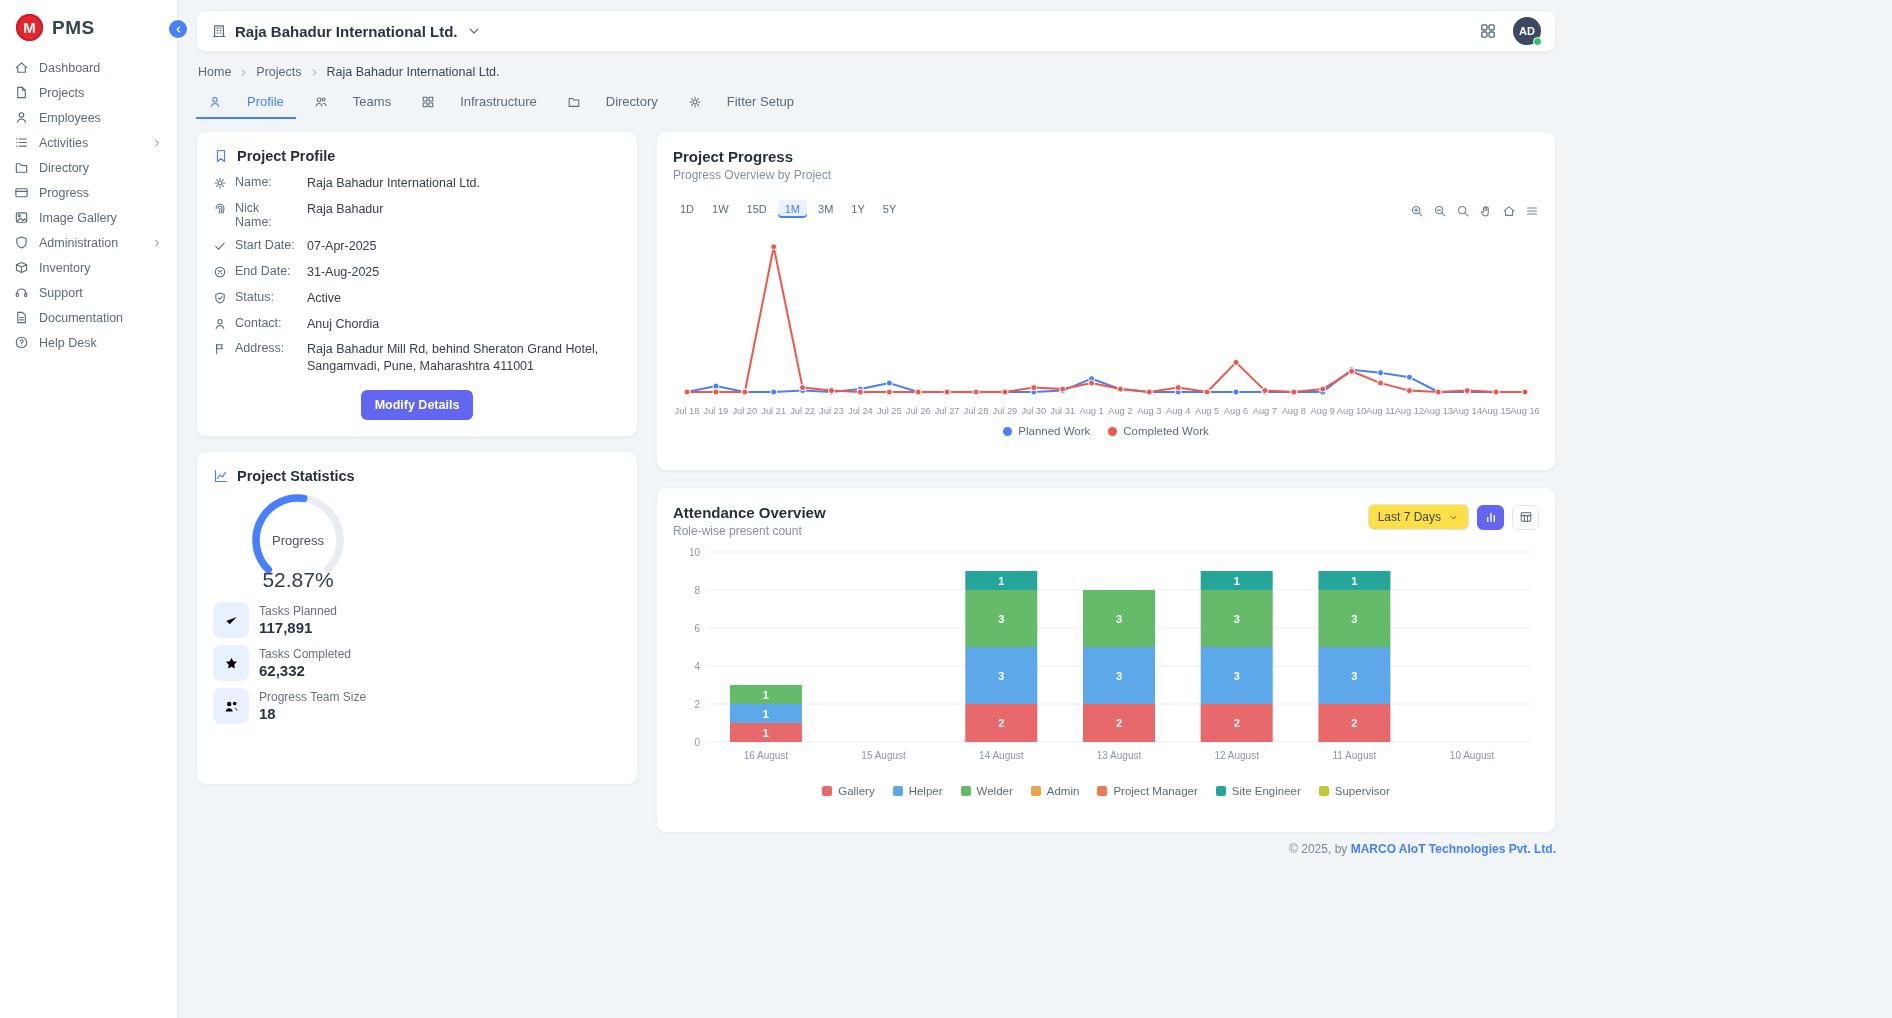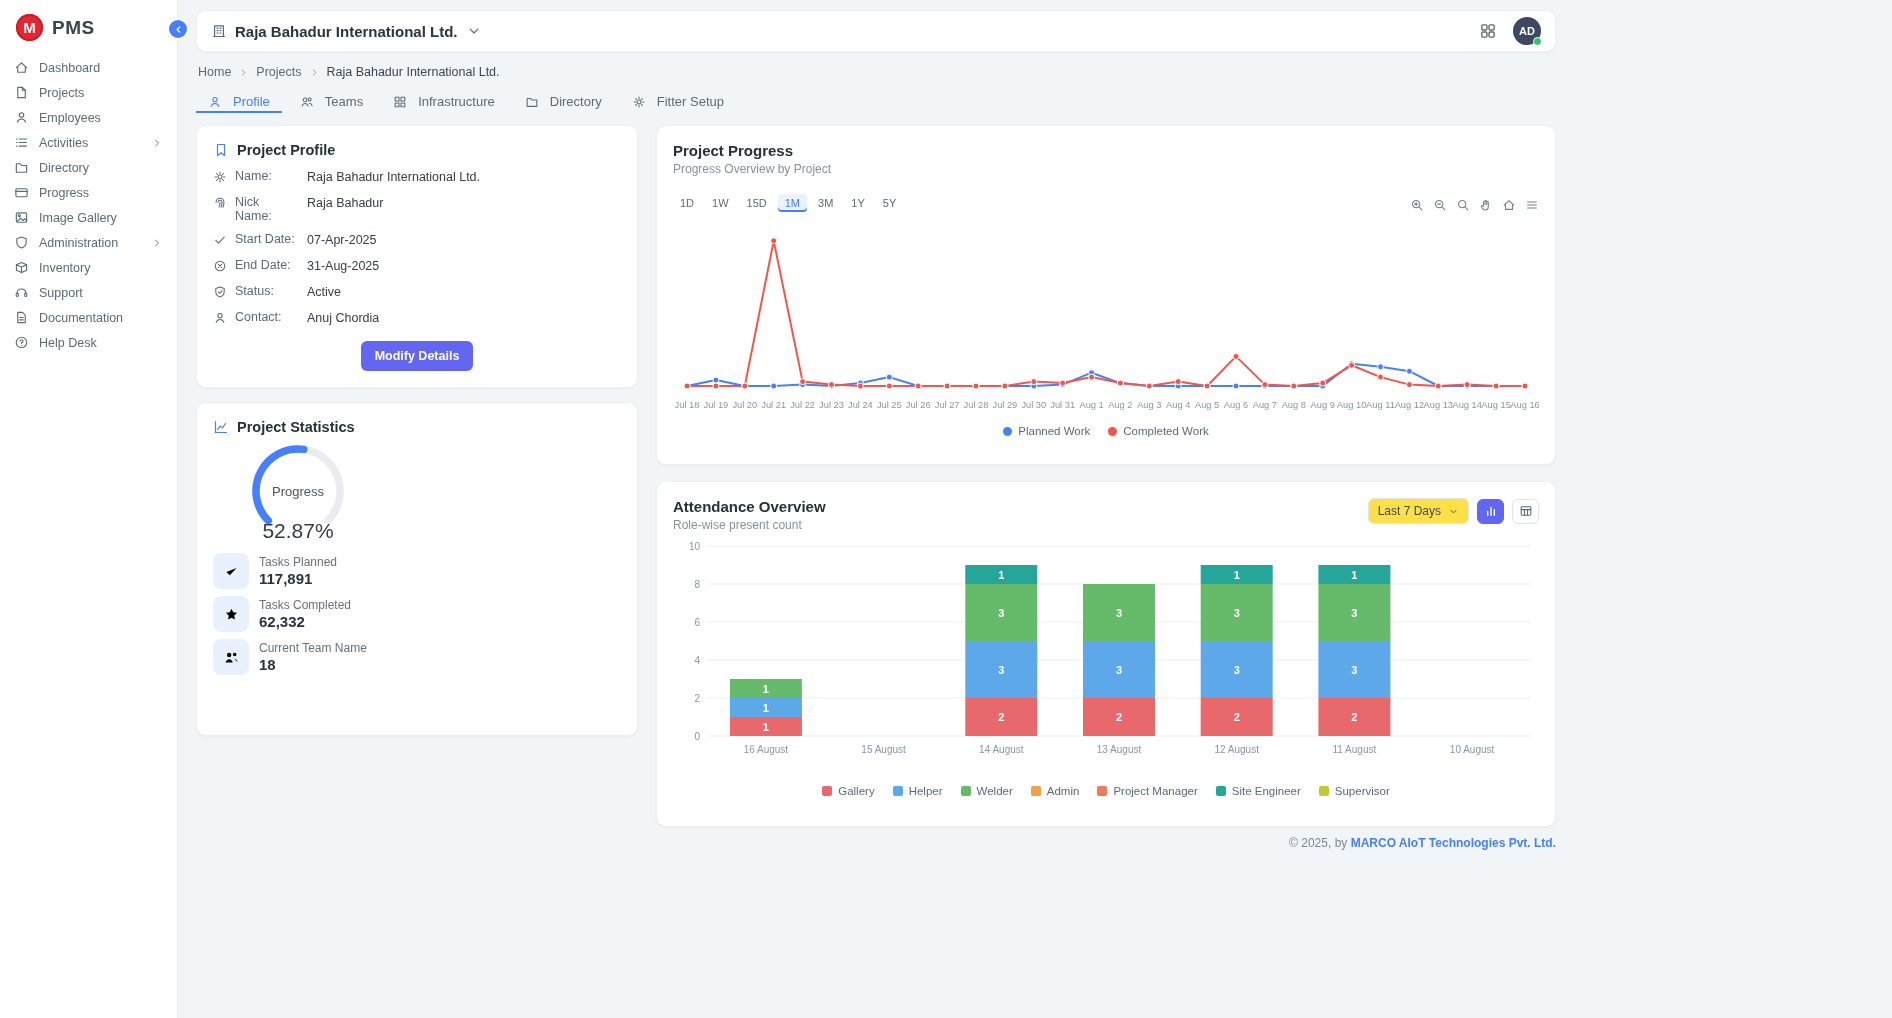--- a/index.html
+++ b/index.html
@@ -40,21 +40,21 @@
   .avatar { position:relative; width:28px; height:28px; border-radius:50%; background:#3d4862; color:#fff; font-size:11px; font-weight:700; display:flex; align-items:center; justify-content:center; cursor:pointer; }
   .status-dot { position:absolute; right:-1px; bottom:-1px; width:9px; height:9px; border-radius:50%; background:#2fc26e; border:1.5px solid #fff; }
 
   .breadcrumb { display:flex; align-items:center; gap:7px; margin:13px 2px 0; font-size:12.5px; color:#5b6b79; }
   .bc-sep { display:inline-flex; }
   .bc-sep svg { width:11px; height:11px; stroke:#8b96a5; fill:none; stroke-width:1.4; stroke-linecap:round; stroke-linejoin:round; }
   .bc-item { cursor:pointer; }
   .bc-item.current { color:#3a4654; cursor:default; }
 
   .tabs { display:flex; gap:6px; margin-top:8px; }
-  .tab { display:flex; align-items:center; gap:11px; padding:7px 12px 2px; font-size:13px; color:#5b6b79; cursor:pointer; border-bottom:2px solid transparent; }
+  .tab { display:flex; align-items:center; gap:25px; padding:7px 12px 8px; font-size:13px; color:#5b6b79; cursor:pointer; border-bottom:2px solid transparent; }
   .tab .icon svg { width:14px; height:14px; }
   .tab.active { color:#4680ff; border-bottom-color:#4680ff; }
 
   .content { display:flex; gap:18px; margin-top:12px; align-items:flex-start; }
   .col-left { width:442px; display:flex; flex-direction:column; gap:14px; }
   .col-right { width:900px; display:flex; flex-direction:column; gap:16px; }
 
   .card { background:#fff; border:1px solid #eef1f4; border-radius:10px; box-shadow:0 1px 2px rgba(20,30,50,.05); padding:16px; }
   .card-title-row { display:flex; align-items:center; gap:8px; }
   .blue { color:#4680ff; }
@@ -85,21 +85,21 @@
   
   .progress-card { height:340px; overflow:hidden; }
   .chart-head { display:flex; align-items:flex-end; justify-content:space-between; margin-top:8px; height:28px; }
   .ranges { display:flex; gap:4px; align-items:center; }
   .range { font-size:11px; color:#5b6b79; padding:3px 7px; border-radius:4px; cursor:pointer; border:none; background:transparent; font-family:inherit; }
   .range.active { color:#4680ff; background:#eaf1ff; box-shadow:inset 0 -2px 0 #4680ff; }
   .chart-toolbar { display:flex; gap:9px; color:#6e8192; align-items:center; }
   .tool { cursor:pointer; display:inline-flex; }
   .tool svg { width:14px; height:14px; fill:none; stroke:currentColor; stroke-width:1.2; stroke-linecap:round; stroke-linejoin:round; }
   .line-chart { width:866px; height:200px; display:block; margin-top:2px; }
-  .chart-legend { display:flex; justify-content:center; gap:18px; margin-top:11px; flex-wrap:wrap; }
+  .chart-legend { display:flex; justify-content:center; gap:18px; margin-top:5px; flex-wrap:wrap; }
   .legend-item { display:flex; align-items:center; gap:6px; font-size:11.5px; color:#5b6b79; cursor:pointer; }
   .legend-dot { width:9px; height:9px; border-radius:50%; }
   .legend-sq { width:10px; height:10px; border-radius:2px; }
 
   
   .attendance-card { height:346px; overflow:hidden; }
   .att-head { display:flex; justify-content:space-between; align-items:flex-start; }
   .att-controls { display:flex; gap:8px; align-items:center; }
   .select { display:flex; align-items:center; gap:7px; border:1px solid #dfe5ec; border-radius:6px; padding:5px 9px; font-size:12px; color:#3f4a56; cursor:pointer; background:#fde047; }
   .select .icon svg { width:11px; height:11px; }
@@ -421,20 +421,30 @@
                 </div>
                 <div class="field-row">
                   <span class="icon">
                     <svg viewBox="0 0 16 16">
                       <circle cx="8" cy="5.3" r="2.4"></circle>
                       <path d="M3.6 13c.7-2.3 2.4-3.4 4.4-3.4s3.7 1.1 4.4 3.4"></path>
                     </svg>
                   </span>
                   <span class="field-label">Contact:</span>
                   <span class="field-value">Anuj Chordia</span>
+                </div>
+                <div class="field-row">
+                  <span class="icon">
+                    <svg viewBox="0 0 16 16">
+                      <path d="M4.2 2.5v11"></path>
+                      <path d="M4.2 3.2h6.6L9.2 5.4l1.6 2.2H4.2z"></path>
+                    </svg>
+                  </span>
+                  <span class="field-label">Address:</span>
+                  <span class="field-value">Raja Bahadur Mill Rd, behind Sheraton Grand Hotel, Sangamvadi, Pune, Maharashtra 411001</span>
                 </div>
               </div>
             <div class="btn-row">
               <button class="btn-primary">Modify Details</button>
             </div>
           </section>
 
           <section class="card stats-card">
             <div class="card-title-row">
               <span class="icon blue">
@@ -479,21 +489,21 @@
                 <div class="stat-row">
                   <span class="stat-icon">
                     <svg viewBox="0 0 16 16">
                       <circle cx="5.8" cy="5.6" r="2.1"></circle>
                       <path d="M2.4 12.6c.6-2 2-3 3.4-3s2.8 1 3.4 3"></path>
                       <circle cx="11" cy="5.2" r="1.7"></circle>
                       <path d="M10.6 9.4c1.6.1 2.7 1.1 3.2 2.9"></path>
                     </svg>
                   </span>
                   <div>
-                    <div class="stat-label">Current Team Name</div>
+                    <div class="stat-label">Progress Team Size</div>
                     <div class="stat-value">18</div>
                   </div>
                 </div>
               </div>
           </section>
         </div>
 
         <div class="col-right">
           <section class="card progress-card">
             <h3 class="card-title lg">Project Progress</h3>

